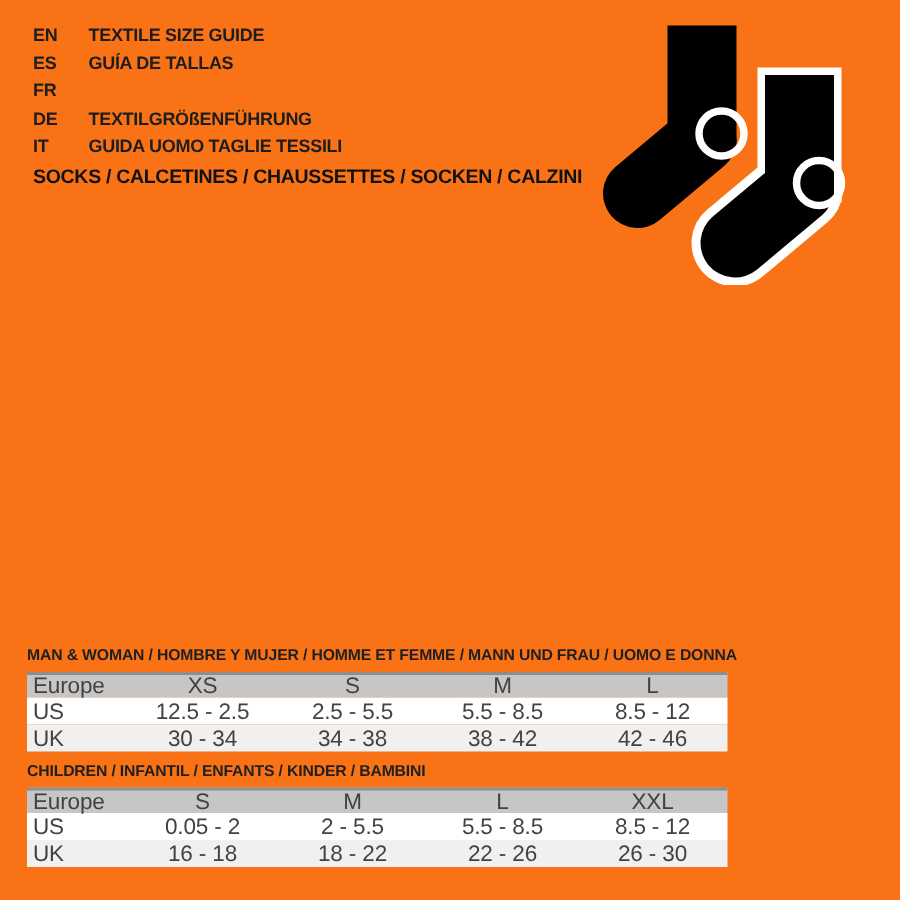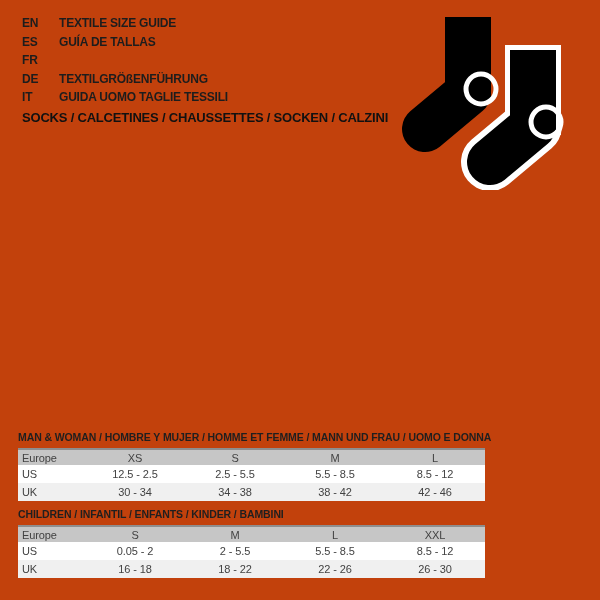--- a/index.html
+++ b/index.html
@@ -1,17 +1,17 @@
 <!DOCTYPE html>
 <html><head>
 <meta charset="utf-8">
 <style>
   html,body { margin:0; padding:0; background:#ffffff; }
   .page {
-    position:relative; width:600px; height:600px; background:#c2410c;
+    position:relative; width:600px; height:600px; background:#f97316;
     font-family:"Liberation Sans", sans-serif; overflow:hidden;
     color:#1d1d1d;
   }
 
   
   .lang-block { position:absolute; left:22px; top:14px; }
   .lang-row { display:flex; height:18.5px; align-items:center; }
   .lang-code { width:37px; font-weight:bold; font-size:12px; letter-spacing:-0.2px; color:#1d1d1d; }
   .lang-label { font-weight:bold; font-size:12px; letter-spacing:-0.2px; color:#1d1d1d; white-space:nowrap; }
 
@@ -25,21 +25,21 @@
   
   .size-table { position:absolute; left:18px; width:467px; }
   #table-adults { top:431px; }
   #table-children { top:508px; }
   .table-title { font-size:10.5px; font-weight:bold; color:#1f1f1f;
     letter-spacing:-0.1px; line-height:12px; height:12px; margin-bottom:5px; white-space:nowrap; }
   .row { display:flex; align-items:center; }
   .row.head { background:#c6c6c6; border-top:2px solid #8e8e8e; height:15px; }
   .row.r-us { height:18px; background:#ffffff; }
   .row.r-uk { height:18px; background:#f0f0f0; }
-  .cell { width:100px; text-align:center; font-size:11px; color:#424242;
+  .cell { width:100px; text-align:center; font-size:15px; color:#424242;
     letter-spacing:-0.1px; white-space:nowrap; }
   .cell.c0 { width:67px; text-align:left; padding-left:4px; box-sizing:border-box; }
 </style>
 </head>
 <body>
 
 <div class="page">
 
   <div class="lang-block">
     <div class="lang-row">

